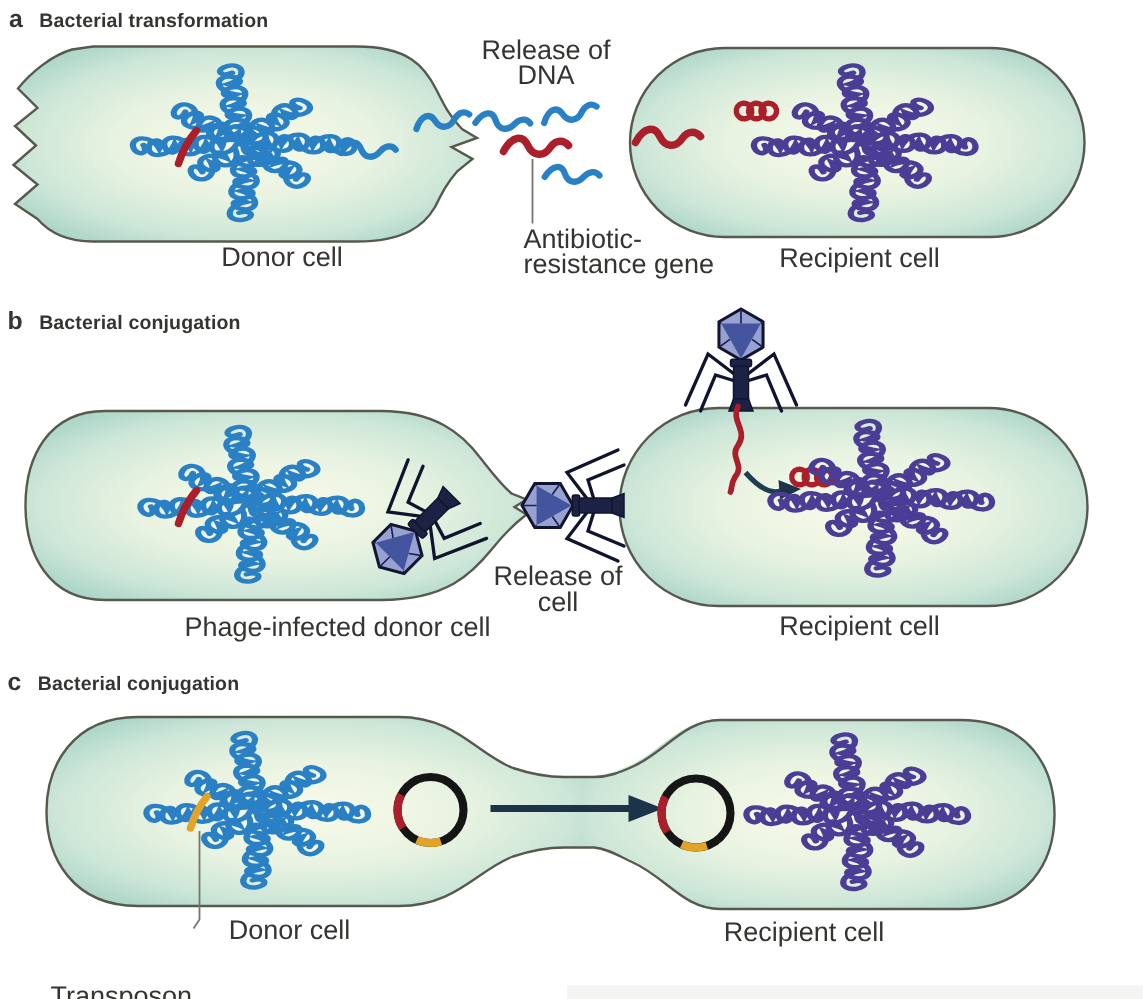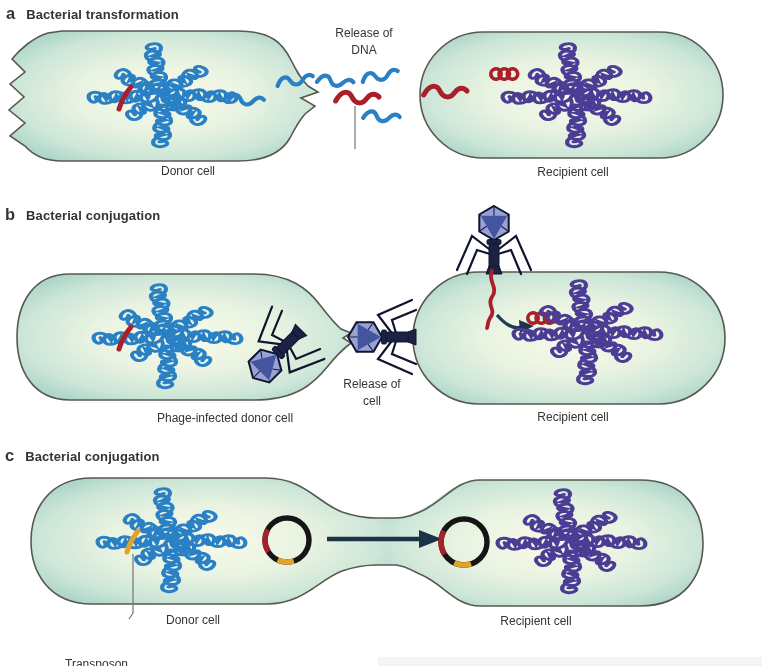--- a/index.html
+++ b/index.html
@@ -1,19 +1,19 @@
 <!DOCTYPE html>
 <html style="--dnaBlue: #2a80c5; --dnaPurple: #4b3c95; --dnaRed: #ab1f2b; --dnaOrange: #e2a326; --plasmidRing: #151515; --phageBody: #1c2243; --phageHead: #98a2d2; --arrowNavy: #1c3349; --cellEdge: #a9d4c7; --cellCenter: #f8fae9; --cellOutline: #57594f; --text: #343431;"><head>
 <meta charset="utf-8">
 <style>
   html,body{margin:0;padding:0;background:#fff;}
   #stage{position:relative;width:762px;height:666px;background:#fff;overflow:hidden;
          font-family:"Liberation Sans","DejaVu Sans",sans-serif;color:var(--text,#343431);}
   svg{position:absolute;left:0;top:0;}
-  .lbl{position:absolute;font-size:12px;line-height:17px;color:var(--text,#343431);white-space:nowrap;}
+  .lbl{position:absolute;font-size:18px;line-height:17px;color:var(--text,#343431);white-space:nowrap;}
   .ctr{transform:translateX(-50%);text-align:center;}
   .heading{position:absolute;display:flex;gap:11px;align-items:baseline;}
   .heading .ltr{font-weight:700;font-size:16.5px;}
   .heading .ttl{font-weight:700;font-size:13px;letter-spacing:.1px;}
   .cell{fill:url(#cg);stroke:var(--cellOutline,#57594f);stroke-width:1.6;}
   .cellFill{fill:url(#cg);stroke:none;}
   .cellLine{fill:none;stroke:var(--cellOutline,#57594f);stroke-width:1.6;}
   .sBlue{stroke:var(--dnaBlue,#2a80c5);}
   .sPurple{stroke:var(--dnaPurple,#4b3c95);}
   .sRed{stroke:var(--dnaRed,#ab1f2b);}
@@ -183,20 +183,24 @@
 
 <div class="heading" style="left:6px;top:4px;">
   <span class="ltr">a</span>
   <span class="ttl">Bacterial transformation</span>
 </div>
 <div class="lbl ctr" style="left:364px;top:25px;">
   <div>Release of</div>
   <div>DNA</div>
 </div>
 <div class="lbl ctr" style="left:188px;top:163px;">Donor cell</div>
+<div class="lbl" style="left:349px;top:151px;">
+  <div>Antibiotic-</div>
+  <div>resistance gene</div>
+</div>
 <div class="lbl ctr" style="left:573px;top:164px;">Recipient cell</div>
 
 <div class="heading" style="left:5px;top:205px;">
   <span class="ltr">b</span>
   <span class="ttl">Bacterial conjugation</span>
 </div>
 <div class="lbl ctr" style="left:372px;top:376px;">
   <div>Release of</div>
   <div>cell</div>
 </div>

